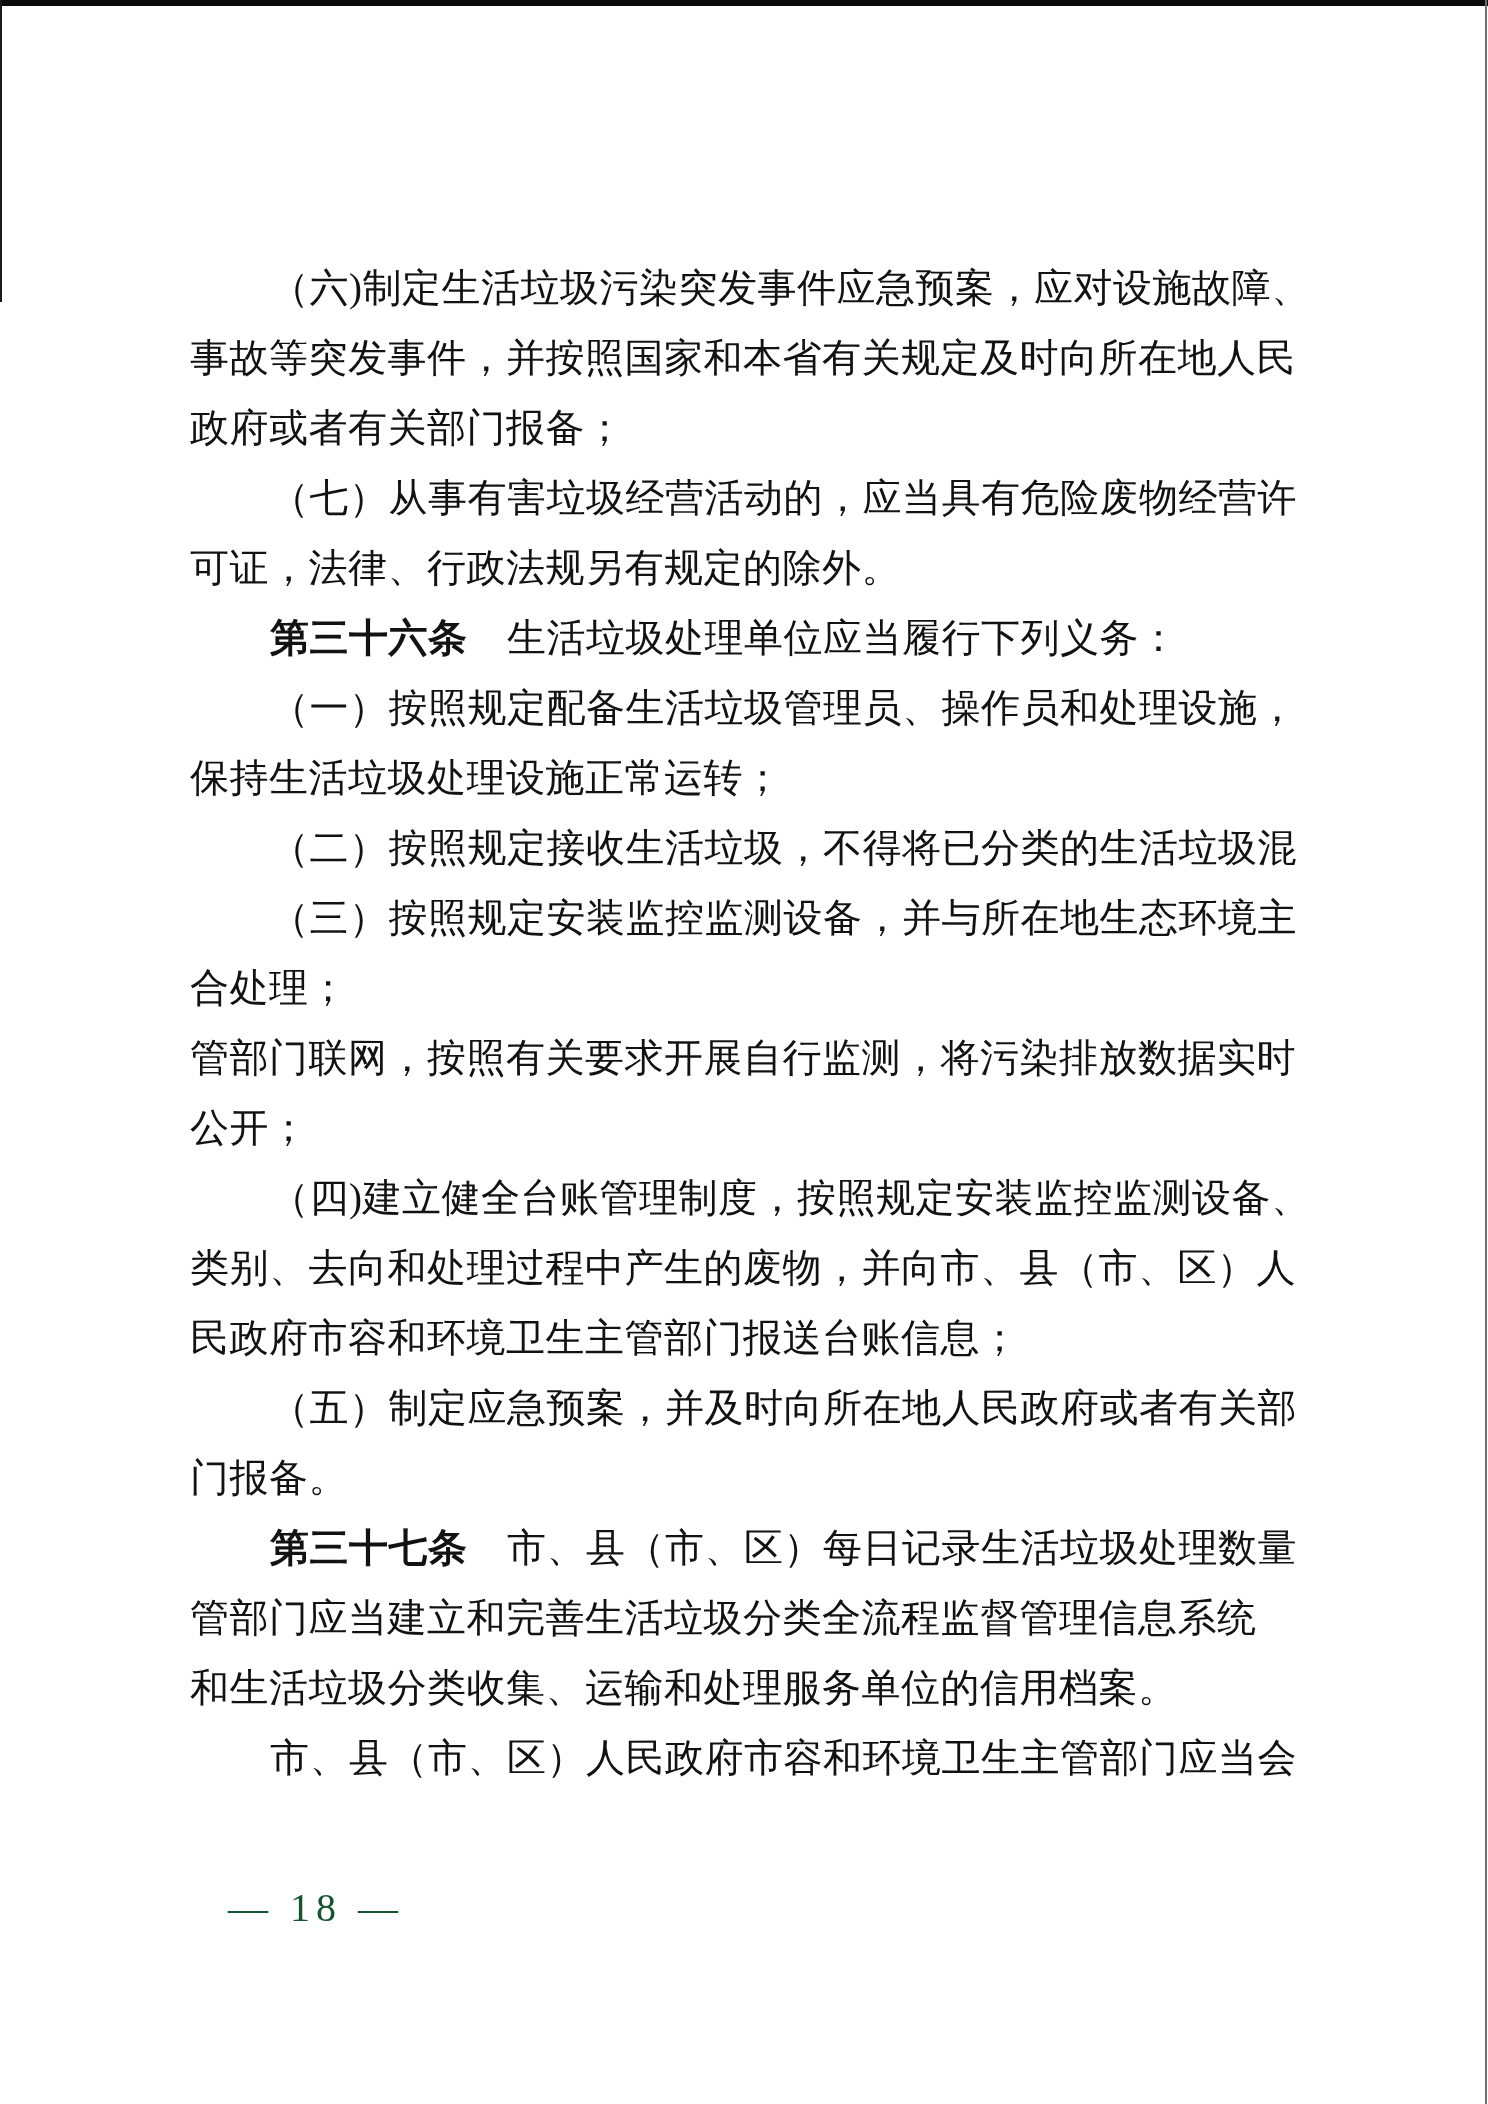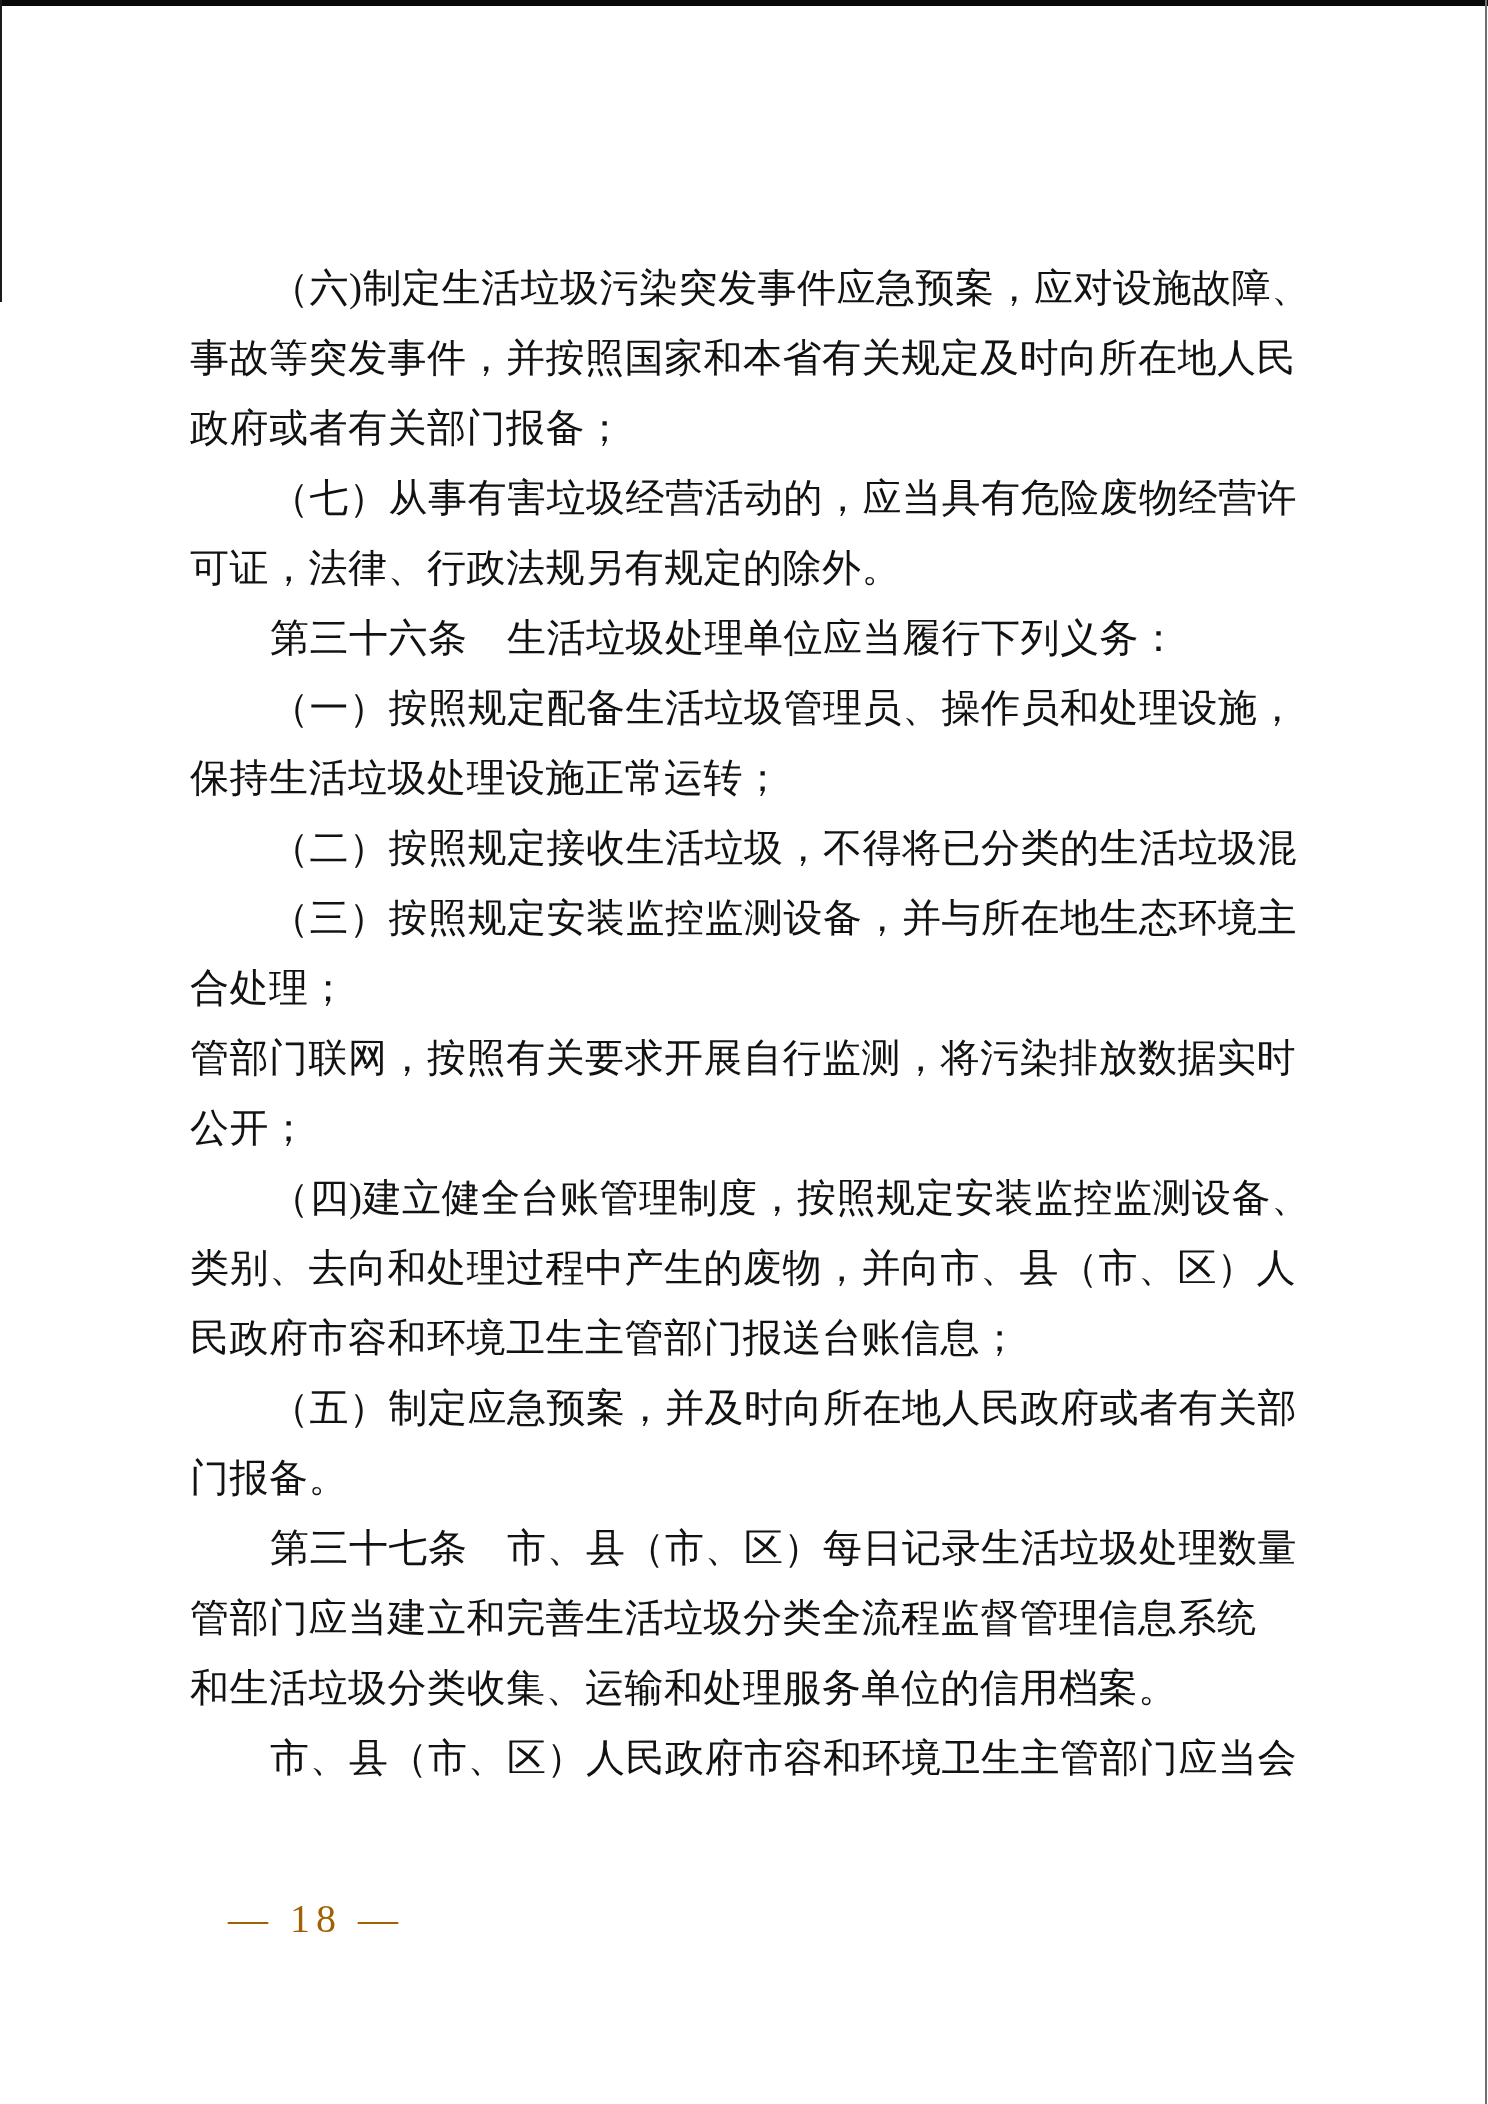--- a/index.html
+++ b/index.html
@@ -45,31 +45,30 @@
     line-height: 70px;
     font-size: 39px;
     letter-spacing: 0.5px;
     white-space: nowrap;
     color: #121212;
   }
   .text-line.indent {
     padding-left: 80px;
   }
   .text-line .seg-bold {
-    font-weight: 400;
+    font-weight: 700;
   }
   .page-number {
     position: absolute;
     left: 228px;
     top: 1884px;
     font-size: 40px;
     letter-spacing: 6px;
-    color: #a16207;
+    color: #14532d;
     font-family: "Liberation Serif", "DejaVu Serif", serif;
-    margin-top: 11px;
   }
 </style>
 </head>
 <body>
 
 <div class="page">
   <div class="border-top"></div>
   <div class="border-left"></div>
   <div class="border-right"></div>
 

